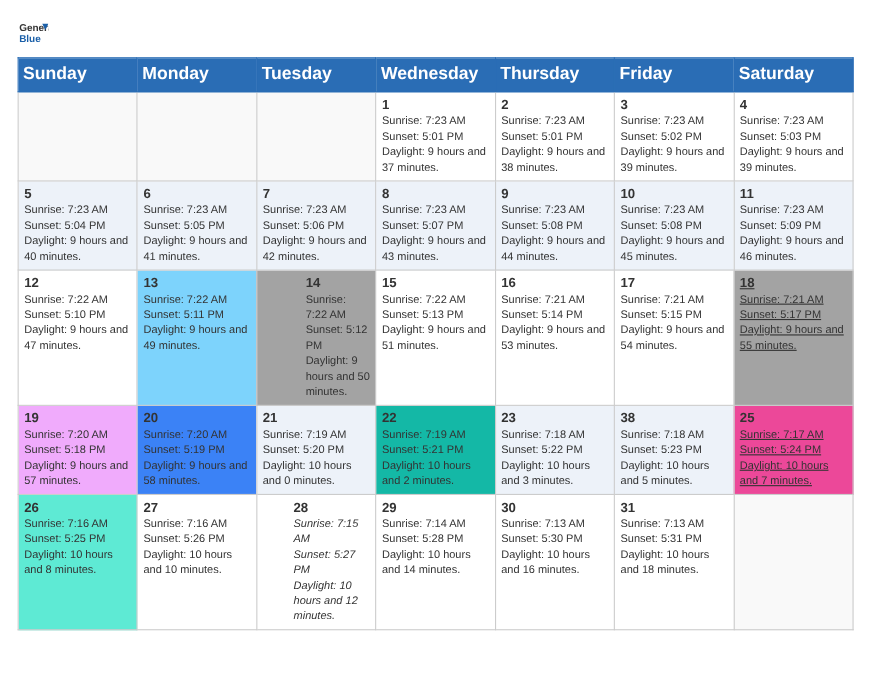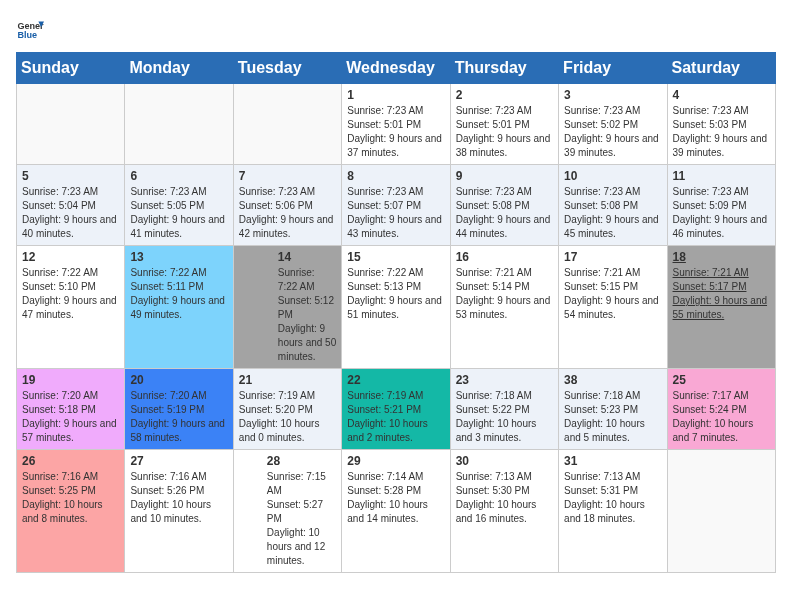--- a/index.html
+++ b/index.html
@@ -259,43 +259,43 @@
           <div class="day-info" style="white-space: pre-line;">Sunrise: 7:18 AM
 Sunset: 5:22 PM
 Daylight: 10 hours and 3 minutes.</div>
         </td>
         <td style="background: rgb(237, 242, 249);">
           <span class="day-number">38</span>
           <div class="day-info" style="white-space: pre-line;">Sunrise: 7:18 AM
 Sunset: 5:23 PM
 Daylight: 10 hours and 5 minutes.</div>
         </td>
-        <td style="background: #f9a8d4;">
+        <td style="background: #ec4899;">
           <span class="day-number">25</span>
-          <div class="day-info" style="white-space: pre-line;">Sunrise: 7:17 AM
+          <div class="day-info" style="white-space: pre-line; text-decoration: underline;">Sunrise: 7:17 AM
 Sunset: 5:24 PM
 Daylight: 10 hours and 7 minutes.</div>
         </td>
       </tr>
       <tr>
-        <td style="background: #fca5a5;">
+        <td style="background: #5eead4;">
           <span class="day-number">26</span>
           <div class="day-info" style="white-space: pre-line;">Sunrise: 7:16 AM
 Sunset: 5:25 PM
 Daylight: 10 hours and 8 minutes.</div>
         </td>
         <td style="background: rgb(255, 255, 255);">
           <span class="day-number">27</span>
           <div class="day-info" style="white-space: pre-line;">Sunrise: 7:16 AM
 Sunset: 5:26 PM
 Daylight: 10 hours and 10 minutes.</div>
         </td>
         <td style="background: rgb(255, 255, 255); padding-left: 33px;">
           <span class="day-number">28</span>
-          <div class="day-info" style="white-space: pre-line;">Sunrise: 7:15 AM
+          <div class="day-info" style="white-space: pre-line; font-style: italic;">Sunrise: 7:15 AM
 Sunset: 5:27 PM
 Daylight: 10 hours and 12 minutes.</div>
         </td>
         <td style="background: rgb(255, 255, 255);">
           <span class="day-number">29</span>
           <div class="day-info" style="white-space: pre-line;">Sunrise: 7:14 AM
 Sunset: 5:28 PM
 Daylight: 10 hours and 14 minutes.</div>
         </td>
         <td style="background: rgb(255, 255, 255);">

